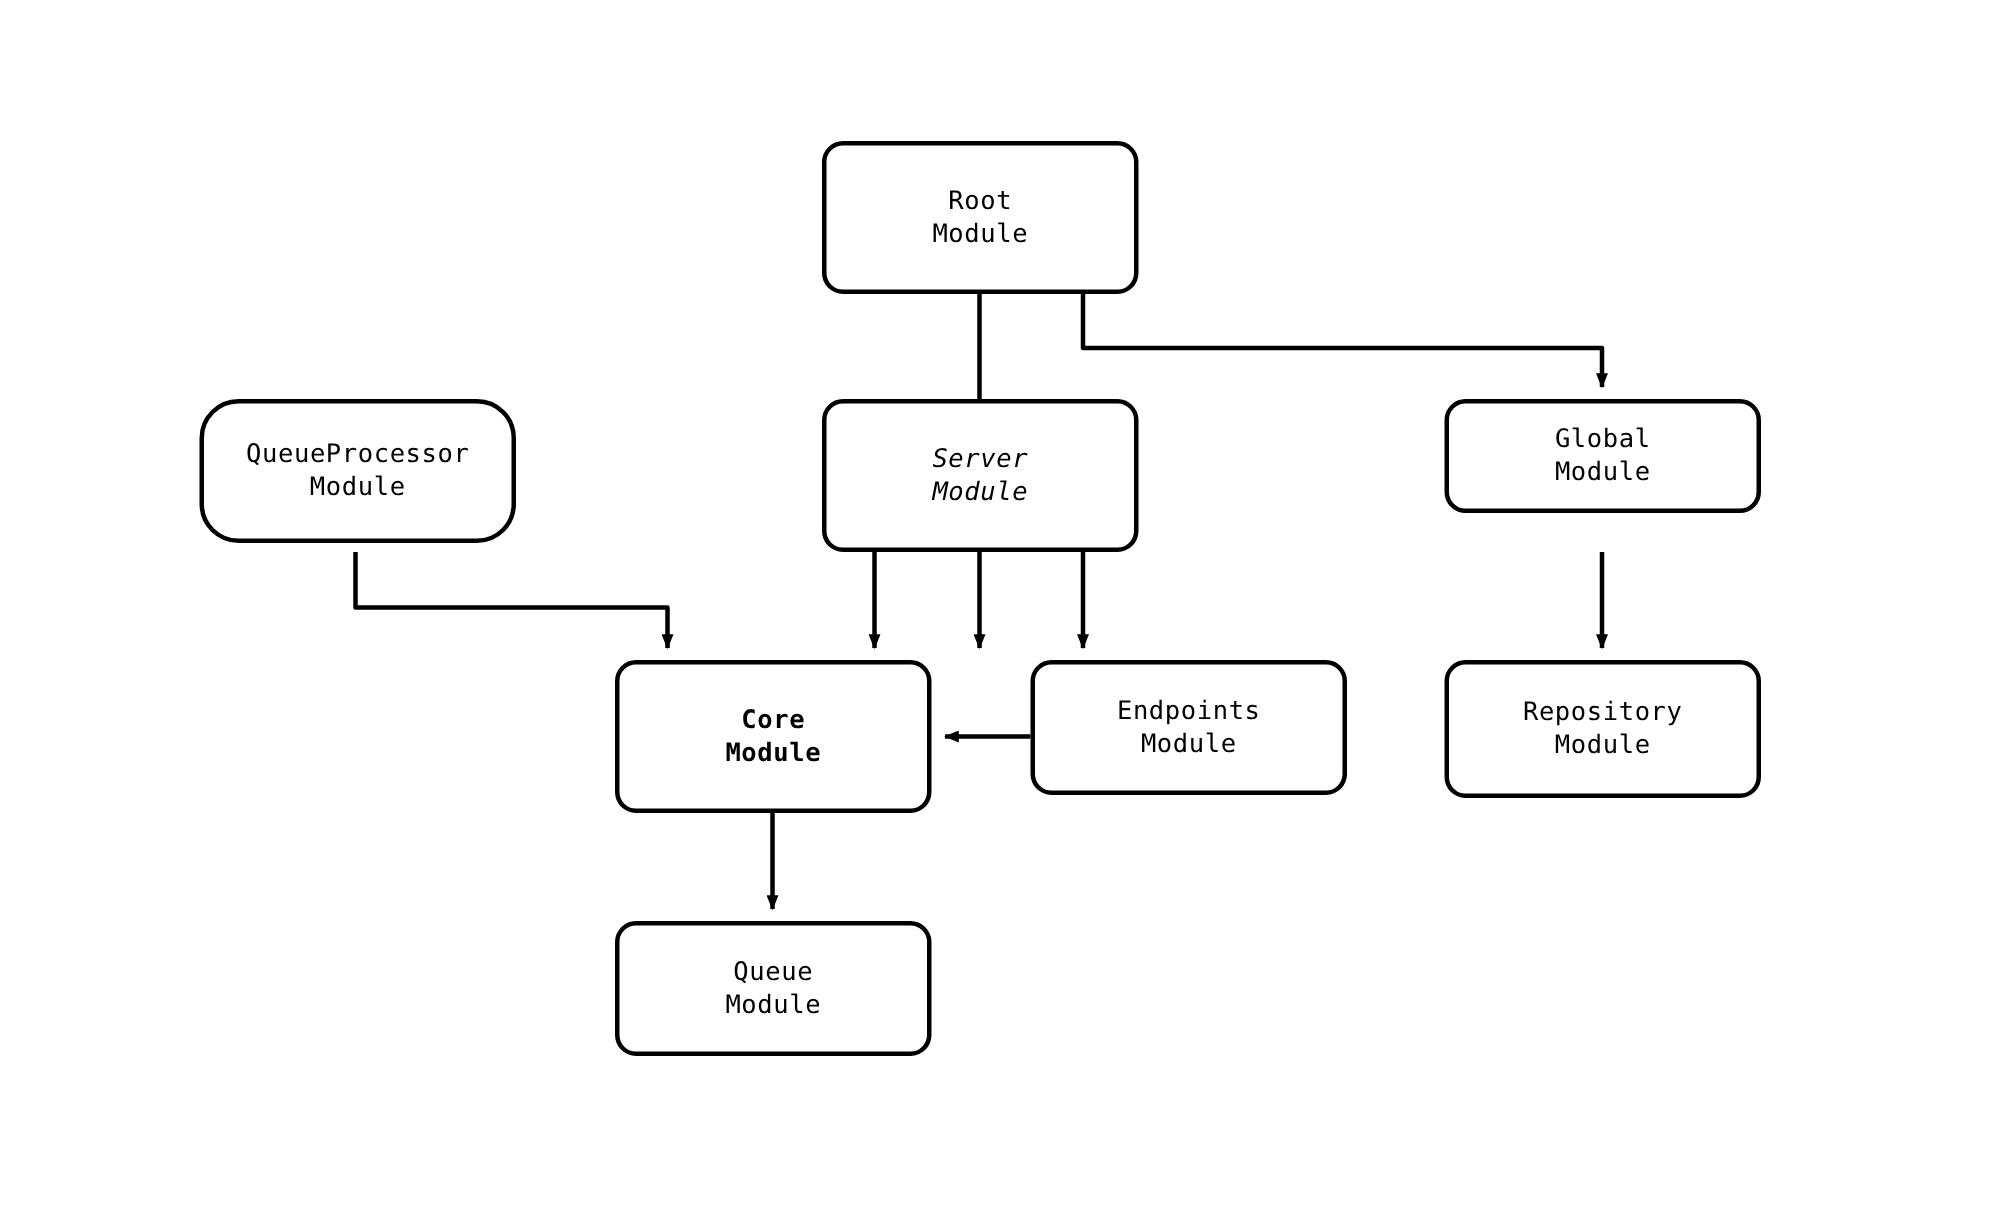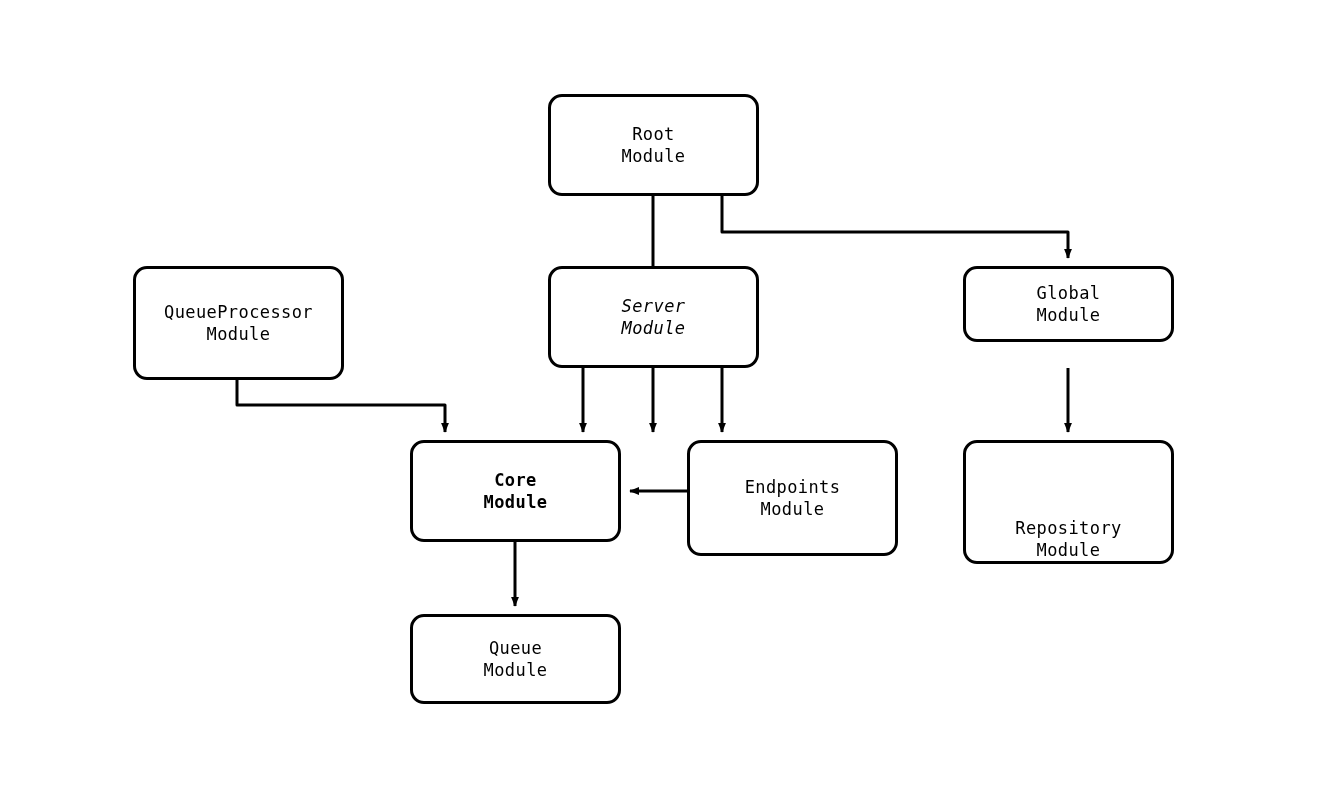--- a/index.html
+++ b/index.html
@@ -76,46 +76,46 @@
     <path d="M 515 542 L 515 606" fill="none" stroke="#000000" stroke-width="3" marker-end="url(#arrowhead)"></path>
 
     <path d="M 1068 368 L 1068 432" fill="none" stroke="#000000" stroke-width="3" marker-end="url(#arrowhead)"></path>
   </svg>
 
   <div class="node" style="left:548px; top:94px; width:211px; height:102px;">
     <div class="node-label">Root
 Module</div>
   </div>
 
-  <div class="node" style="left:133px; top:266px; width:211px; height:114px;">
+  <div class="node" style="left:133px; top:266px; width:211px; height:96px;border-radius:26px;">
     <div class="node-label">QueueProcessor
 Module</div>
   </div>
 
   <div class="node" style="left:548px; top:266px; width:211px; height:102px;font-style:italic;">
     <div class="node-label">Server
 Module</div>
   </div>
 
   <div class="node" style="left:963px; top:266px; width:211px; height:76px;">
     <div class="node-label">Global
 Module</div>
   </div>
 
   <div class="node" style="left:410px; top:440px; width:211px; height:102px;font-weight:bold;">
     <div class="node-label">Core
 Module</div>
   </div>
 
-  <div class="node" style="left:687px; top:440px; width:211px; height:116px;">
+  <div class="node" style="left:687px; top:440px; width:211px; height:90px;">
     <div class="node-label">Endpoints
 Module</div>
   </div>
 
-  <div class="node" style="left:963px; top:440px; width:211px; height:124px;justify-content:flex-end;">
+  <div class="node" style="left:963px; top:440px; width:211px; height:92px;">
     <div class="node-label">Repository
 Module</div>
   </div>
 
   <div class="node" style="left:410px; top:614px; width:211px; height:90px;">
     <div class="node-label">Queue
 Module</div>
   </div>
 
 </div>

